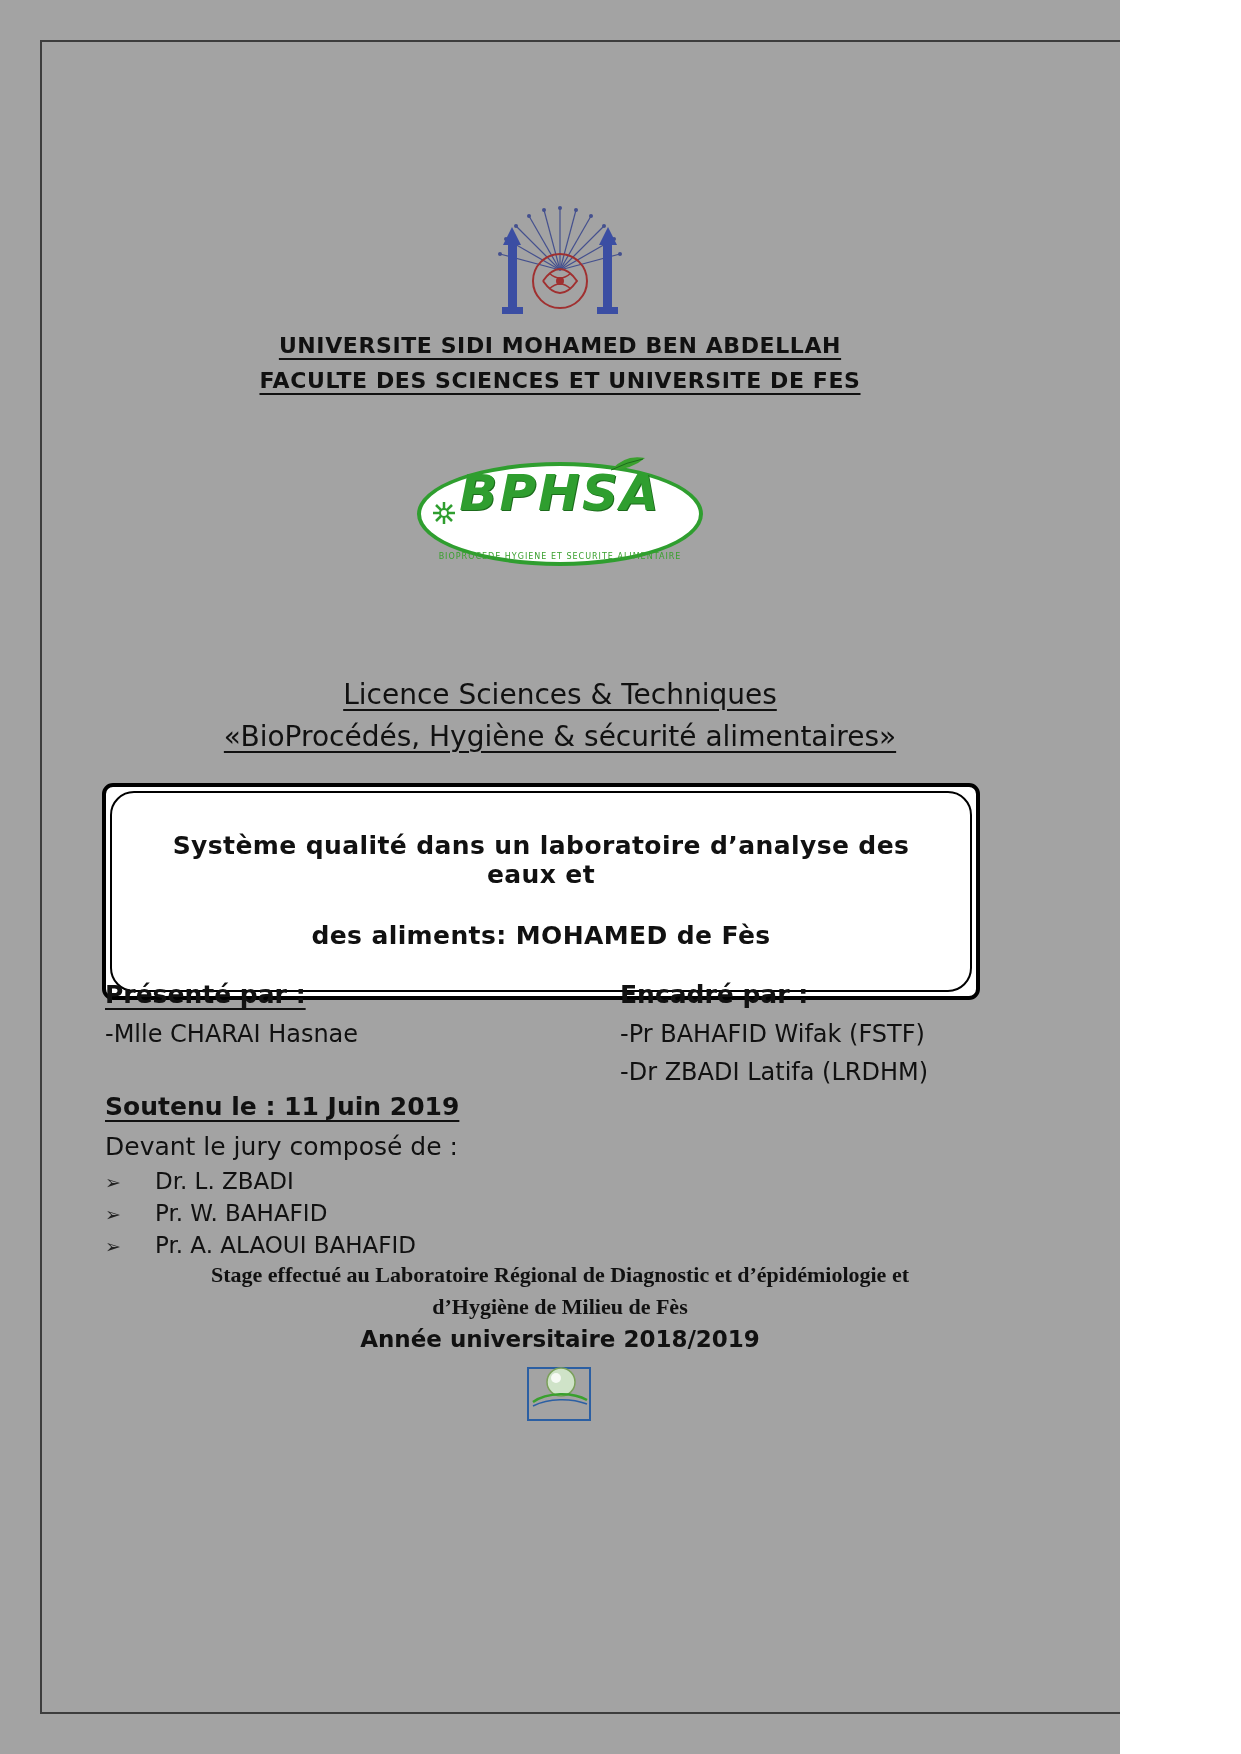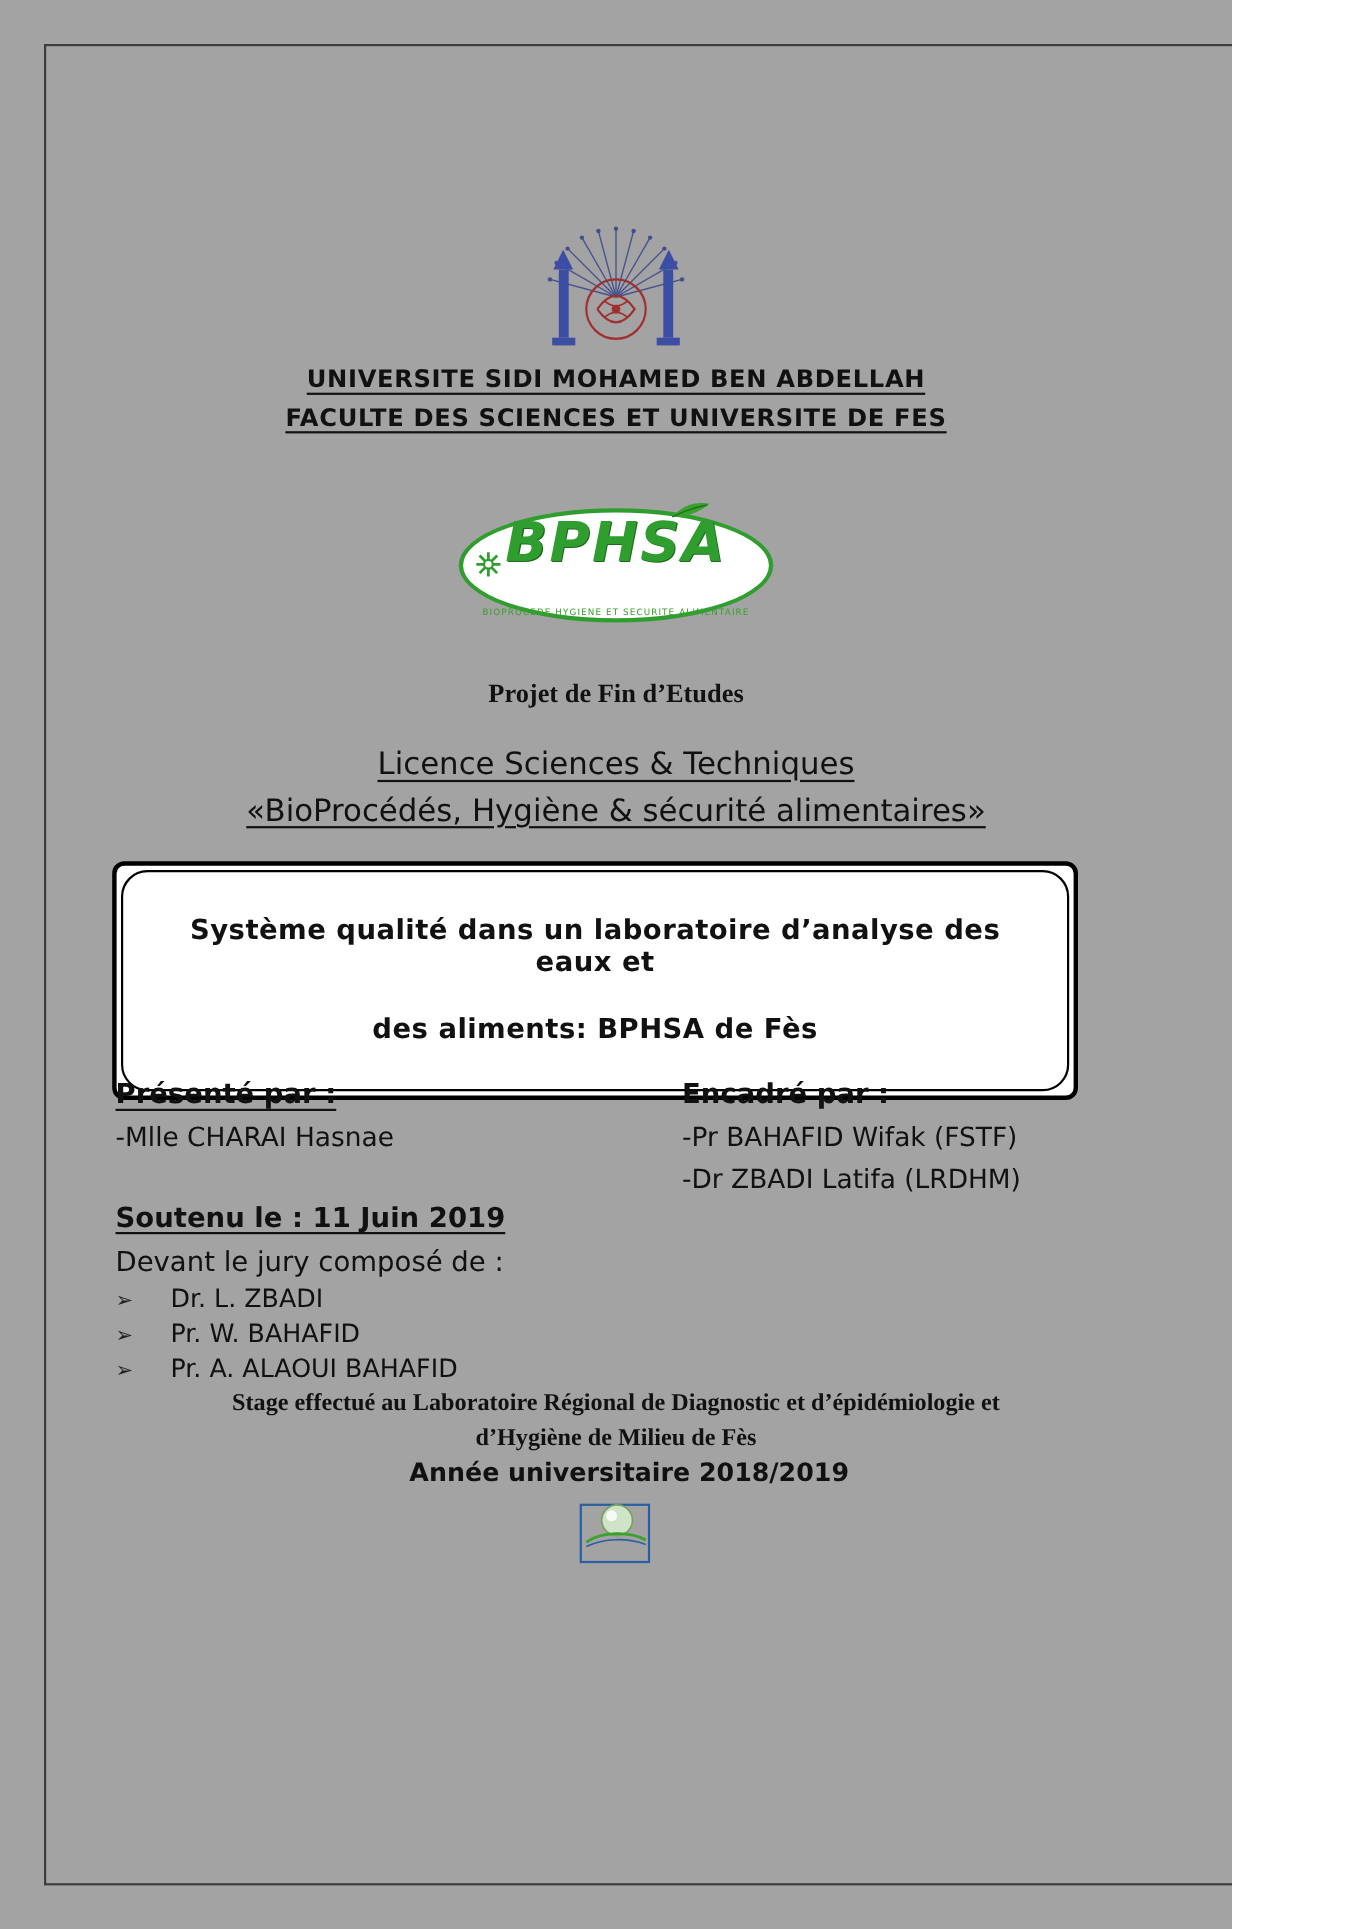--- a/index.html
+++ b/index.html
@@ -139,21 +139,21 @@
     position:absolute; left:0; width:1000px;
     text-align:center;
     font-family:"Liberation Serif", serif;
     font-weight:bold;
     font-size:22px;
   }
   .stage-1 { top:1262px; }
   .stage-2 { top:1294px; }
 
   .annee {
-    position:absolute; left:12px; width:1000px; top:1326px;
+    position:absolute; left:0; width:1000px; top:1326px;
     text-align:center;
     font-weight:bold;
     font-size:23px;
   }
 
   .bottom-logo-wrap { position:absolute; left:0; width:1000px; top:1358px; display:flex; justify-content:center; }
 </style>
 </head>
 <body>
 
@@ -233,28 +233,27 @@
           <svg width="40" height="20" viewBox="0 0 40 20">
             <path d="M4,16 Q18,0 38,4 Q24,16 4,16 Z" fill="#3aa02e"></path>
             <path d="M4,16 Q20,8 36,5" stroke="#1c6b1c" stroke-width="1" fill="none"></path>
           </svg>
         </span>
         <span class="bphsa-text">BPHSA</span>
         <span class="bphsa-sub">BIOPROCEDE HYGIENE ET SECURITE ALIMENTAIRE</span>
       </div>
     </div>
 
-    <div class="projet">Projet de Fin d’Etudes</div>
     <div class="licence">Licence Sciences &amp; Techniques</div>
     <div class="bio">«BioProcédés, Hygiène &amp; sécurité alimentaires»</div>
 
     <div class="title-box-outer">
       <div class="title-box-inner">
         <div class="title-line">Système qualité dans un laboratoire d’analyse des eaux et</div>
-        <div class="title-line">des aliments: BPHSA de Fès</div>
+        <div class="title-line">des aliments: MOHAMED de Fès</div>
       </div>
     </div>
 
     <div class="presente-label label-bold-underline">Présenté par :</div>
     <div class="presente-name plain-24">-Mlle CHARAI Hasnae</div>
 
     <div class="encadre-label" style="font-weight:bold; font-size:25px;">Encadré par :</div>
     <div class="encadre-1 plain-24">-Pr BAHAFID Wifak (FSTF)</div>
     <div class="encadre-2 plain-24">-Dr ZBADI Latifa (LRDHM)</div>
 

